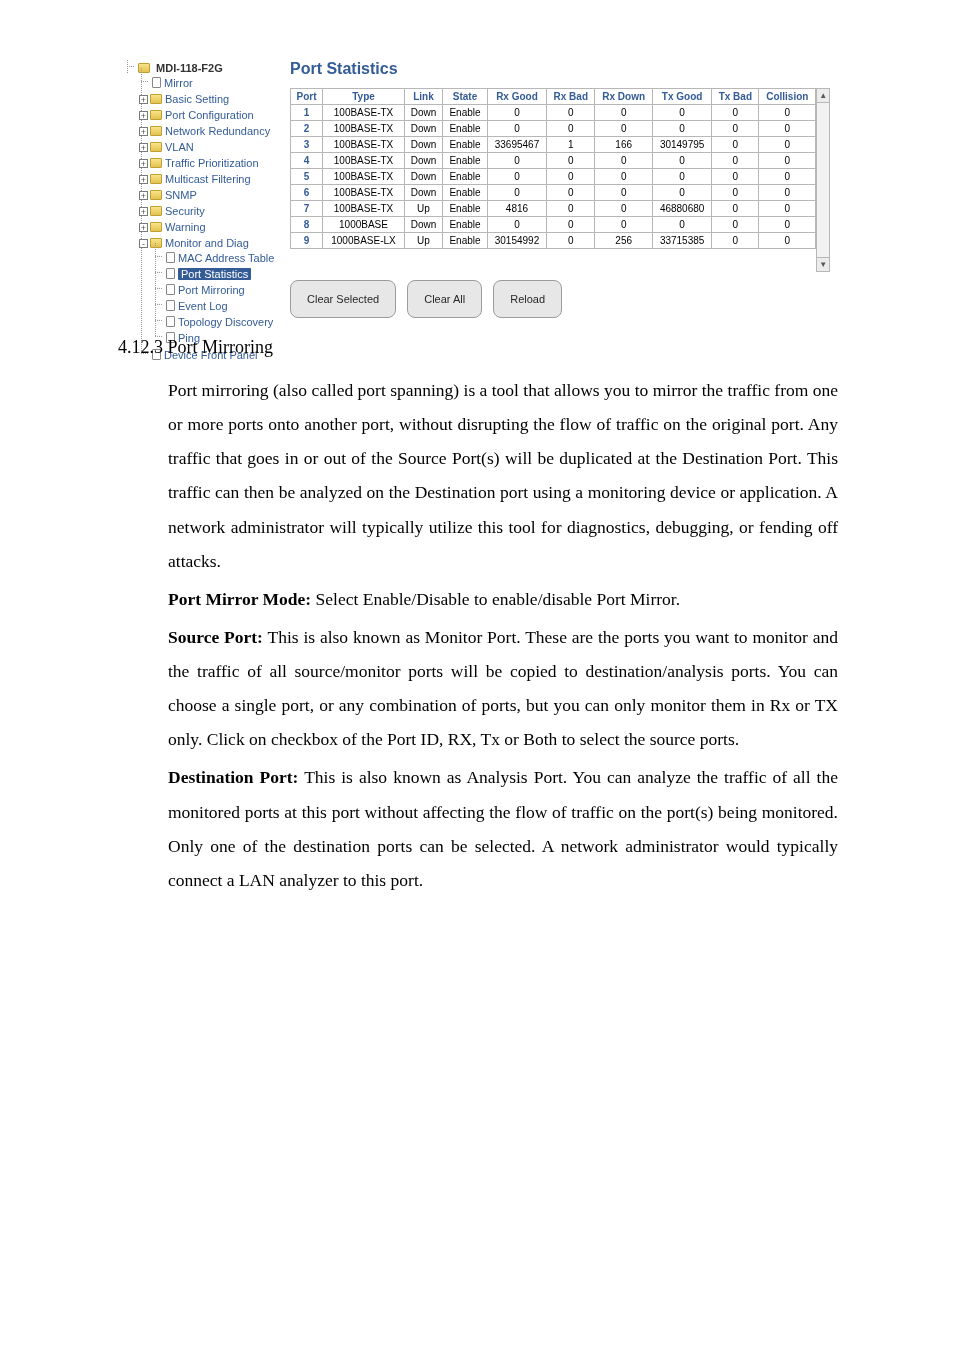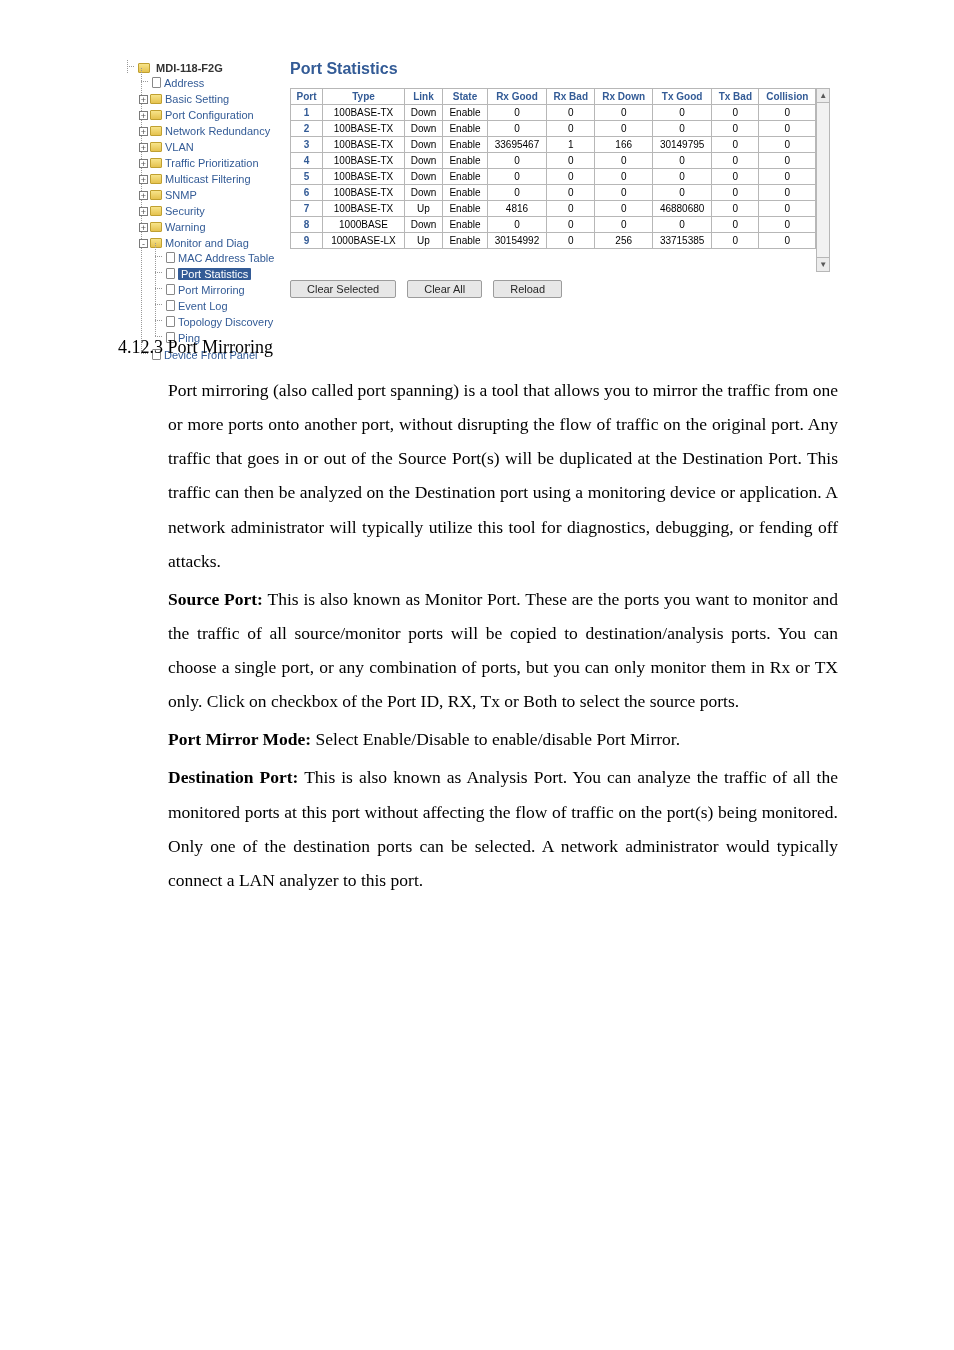--- a/index.html
+++ b/index.html
@@ -149,27 +149,27 @@
     color: #585858;
     background: #ececec;
     border-bottom: 1px solid #b7b7b7;
   }
   .scrollcol .arrow.down { border-bottom: none; border-top: 1px solid #b7b7b7; }
   .tablewrap { display: flex; align-items: flex-start; }
 
   .btnrow { margin-top: 8px; }
   .btn {
     display: inline-block;
-    padding: 2px 16px;
+    padding: 12px 16px;
     margin-right: 8px;
     font-size: 11px;
     color: #272727;
     background: #e7e7e7;
     border: 1px solid #9c9c9c;
-    border-radius: 2px;
+    border-radius: 8px;
   }
 
   
   .doc {
     position: absolute;
     left: 118px;
     top: 330px;
     width: 720px;
     font-size: 17.5px;
     line-height: 1.95;
@@ -191,21 +191,21 @@
 
 <div class="ui-shot">
 
   <div class="ui-treepane tree">
     <ul>
       <li>
         <span class="icon folder-icon"></span>
         <span class="plain">MDI-118-F2G</span>
         <ul>
 
-        <li><span class="icon doc-icon"></span><a href="#" class="label">Address</a></li>
+        <li><span class="icon doc-icon"></span><a href="#" class="label">Mirror</a></li>
             <li><span class="exp">+</span><span class="icon folder-icon"></span><a href="#" class="label">Basic Setting</a></li>
             <li><span class="exp">+</span><span class="icon folder-icon"></span><a href="#" class="label">Port Configuration</a></li>
             <li><span class="exp">+</span><span class="icon folder-icon"></span><a href="#" class="label">Network Redundancy</a></li>
             <li><span class="exp">+</span><span class="icon folder-icon"></span><a href="#" class="label">VLAN</a></li>
             <li><span class="exp">+</span><span class="icon folder-icon"></span><a href="#" class="label">Traffic Prioritization</a></li>
             <li><span class="exp">+</span><span class="icon folder-icon"></span><a href="#" class="label">Multicast Filtering</a></li>
             <li><span class="exp">+</span><span class="icon folder-icon"></span><a href="#" class="label">SNMP</a></li>
             <li><span class="exp">+</span><span class="icon folder-icon"></span><a href="#" class="label">Security</a></li>
             <li><span class="exp">+</span><span class="icon folder-icon"></span><a href="#" class="label">Warning</a></li>
             <li><span class="exp">-</span><span class="icon folder-icon"></span><a href="#" class="label">Monitor and Diag</a><ul>
@@ -367,23 +367,23 @@
   </div>
 
 </div>
 
 <div class="doc">
   <h3>4.12.3  Port Mirroring</h3>
 
   <p class="para">Port mirroring (also called port spanning) is a tool that allows you to mirror the traffic from one or more ports onto another port, without disrupting the flow of traffic on the original port. Any traffic that goes in or out of the Source Port(s) will be duplicated at the Destination Port. This traffic can then be analyzed on the Destination port using a monitoring device or application. A network administrator will typically utilize this tool for diagnostics, debugging, or fending off attacks.</p>
 
   <p class="para">
+    <b>Port Mirror Mode:</b><span> Select Enable/Disable to enable/disable Port Mirror.</span>
+  </p>
+
+  <p class="para">
     <b>Source Port:</b><span> This is also known as Monitor Port. These are the ports you want to monitor and the traffic of all source/monitor ports will be copied to destination/analysis ports. You can choose a single port, or any combination of ports, but you can only monitor them in Rx or TX only. Click on checkbox of the Port ID, RX, Tx or Both to select the source ports.</span>
-  </p>
-
-  <p class="para">
-    <b>Port Mirror Mode:</b><span> Select Enable/Disable to enable/disable Port Mirror.</span>
   </p>
 
   <p class="para">
     <b>Destination Port:</b><span> This is also known as Analysis Port. You can analyze the traffic of all the monitored ports at this port without affecting the flow of traffic on the port(s) being monitored. Only one of the destination ports can be selected. A network administrator would typically connect a LAN analyzer to this port.</span>
   </p>
 </div>
 
 </body></html>

